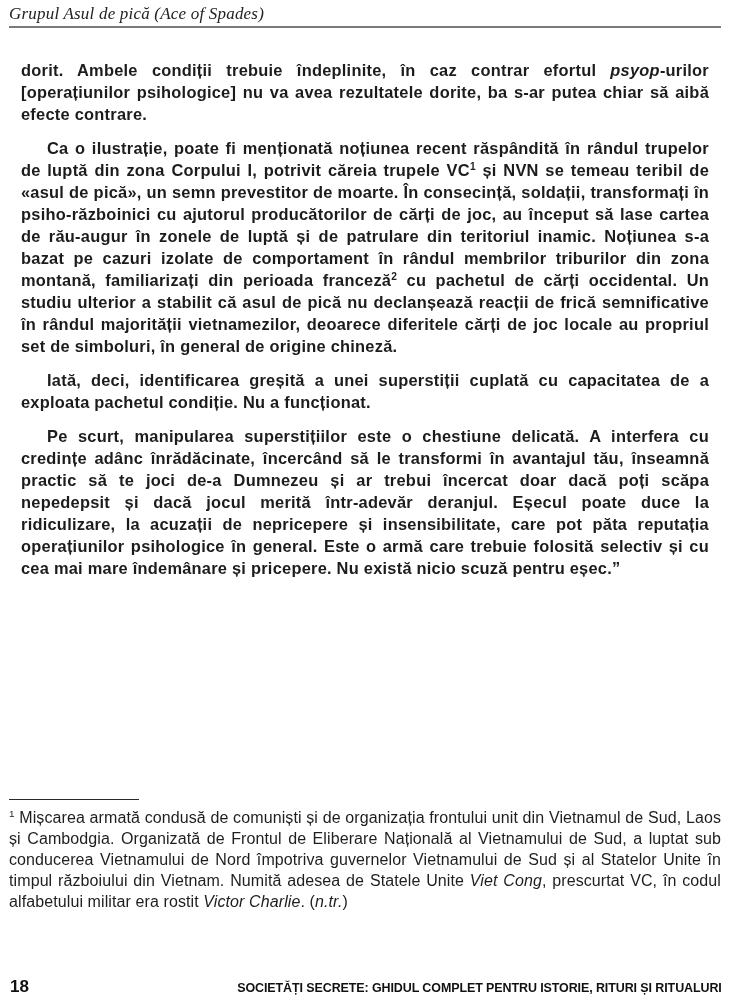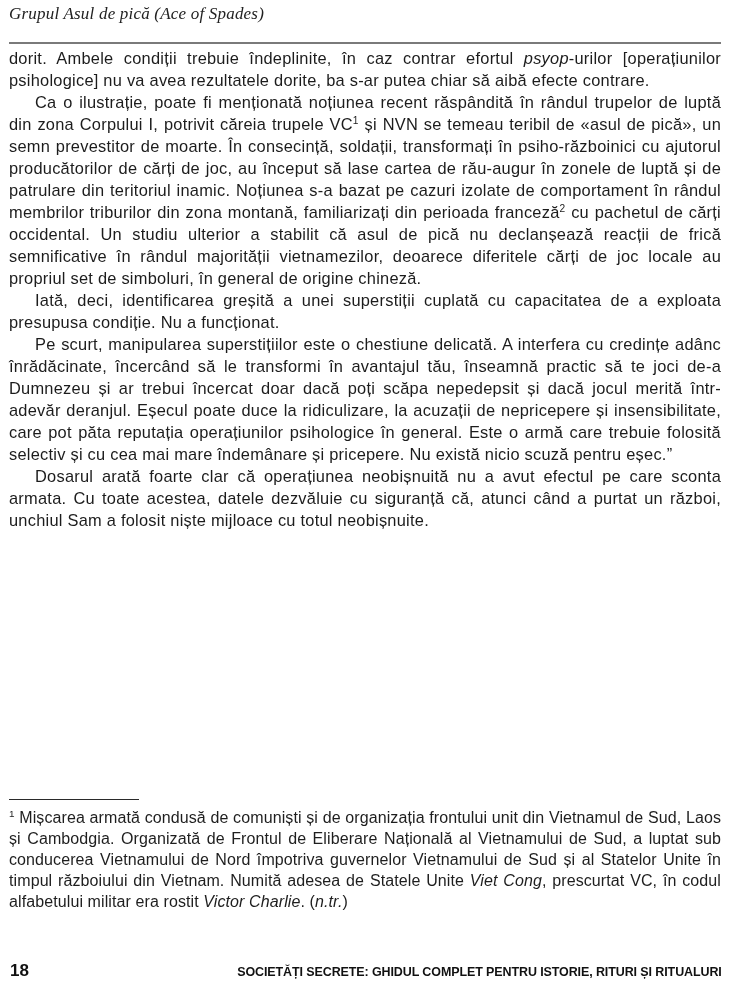--- a/index.html
+++ b/index.html
@@ -15,21 +15,21 @@
     color: #1c1c1c;
     font-family: "Liberation Sans", sans-serif;
     overflow: hidden;
   }
   
   .running-header {
     position: absolute;
     top: 4px;
     left: 9px;
     right: 22px;
-    padding-bottom: 18px;
+    padding-bottom: 2px;
     border-bottom: 2px solid #7a7a7a;
   }
   .running-header .title {
     font-family: "Liberation Serif", serif;
     font-style: italic;
     font-size: 17px;
     color: #222;
     letter-spacing: 0.2px;
   }
   
@@ -39,21 +39,22 @@
     left: 9px;
     width: 712px;
     font-size: 16.4px;
     line-height: 22px;
     text-align: justify;
     letter-spacing: 0.25px;
     hyphens: auto;
     -webkit-hyphens: auto;
   }
   .body-text p {
-    margin: 0;
+    margin: 12px;
+    font-weight: bold;
   }
   .body-text p.indent {
     text-indent: 26px;
   }
   sup {
     font-size: 0.62em;
     vertical-align: super;
     line-height: 0;
   }
   em { font-style: italic; }
@@ -76,21 +77,21 @@
     margin: 0 0 7px 0;
   }
   .footnotes p {
     margin: 0;
   }
   
   .page-footer {
     position: absolute;
     left: 10px;
     right: 21px;
-    bottom: 19px;
+    bottom: 3px;
     display: flex;
     justify-content: space-between;
     align-items: baseline;
   }
   .page-number {
     font-weight: bold;
     font-size: 17px;
     color: #111;
   }
   .book-title {
@@ -108,23 +109,22 @@
 
 <div class="page">
 
   <div class="running-header">
     <span class="title">Grupul Asul de pică (Ace of Spades)</span>
   </div>
 
   <div class="body-text">
       <p class="body-par"><span>dorit. Ambele condiții trebuie îndeplinite, în caz contrar efortul </span><em>psyop</em><span>-urilor [operațiunilor psihologice] nu va avea rezultatele dorite, ba s-ar putea chiar să aibă efecte contrare.</span></p>
       <p class="body-par indent"><span>Ca o ilustrație, poate fi menționată noțiunea recent răspândită în rândul trupelor de luptă din zona Corpului I, potrivit căreia trupele VC</span><sup>1</sup><span> și NVN se temeau teribil de «asul de pică», un semn prevestitor de moarte. În consecință, soldații, transformați în psiho-războinici cu ajutorul producătorilor de cărți de joc, au început să lase cartea de rău-augur în zonele de luptă și de patrulare din teritoriul inamic. Noțiunea s-a bazat pe cazuri izolate de comportament în rândul membrilor triburilor din zona montană, familiarizați din perioada franceză</span><sup>2</sup><span> cu pachetul de cărți occidental. Un studiu ulterior a stabilit că asul de pică nu declanșează reacții de frică semnificative în rândul majorității vietnamezilor, deoarece diferitele cărți de joc locale au propriul set de simboluri, în general de origine chineză.</span></p>
-      <p class="body-par indent"><span>Iată, deci, identificarea greșită a unei superstiții cuplată cu capacitatea de a exploata presupusa condiție. Nu a funcționat.</span></p>
+      <p class="body-par indent"><span>Iată, deci, identificarea greșită a unei superstiții cuplată cu capacitatea de a exploata pachetul condiție. Nu a funcționat.</span></p>
       <p class="body-par indent"><span>Pe scurt, manipularea superstițiilor este o chestiune delicată. A interfera cu credințe adânc înrădăcinate, încercând să le transformi în avantajul tău, înseamnă practic să te joci de-a Dumnezeu și ar trebui încercat doar dacă poți scăpa nepedepsit și dacă jocul merită într-adevăr deranjul. Eșecul poate duce la ridiculizare, la acuzații de nepricepere și insensibilitate, care pot păta reputația operațiunilor psihologice în general. Este o armă care trebuie folosită selectiv și cu cea mai mare îndemânare și pricepere. Nu există nicio scuză pentru eșec.”</span></p>
-      <p class="body-par indent"><span>Dosarul arată foarte clar că operațiunea neobișnuită nu a avut efectul pe care sconta armata. Cu toate acestea, datele dezvăluie cu siguranță că, atunci când a purtat un război, unchiul Sam a folosit niște mijloace cu totul neobișnuite.</span></p>
     </div>
 
   <div class="footnotes">
     <hr class="footnote-rule">
     <div>
         <p class="footnote"><sup>1</sup><span> Mișcarea armată condusă de comuniști și de organizația frontului unit din Vietnamul de Sud, Laos și Cambodgia. Organizată de Frontul de Eliberare Națională al Vietnamului de Sud, a luptat sub conducerea Vietnamului de Nord împotriva guvernelor Vietnamului de Sud și al Statelor Unite în timpul războiului din Vietnam. Numită adesea de Statele Unite </span><em>Viet Cong</em><span>, prescurtat VC, în codul alfabetului militar era rostit </span><em>Victor Charlie</em><span>. (</span><em>n.tr.</em><span>)</span></p>
       </div>
   </div>
 
   <div class="page-footer">

